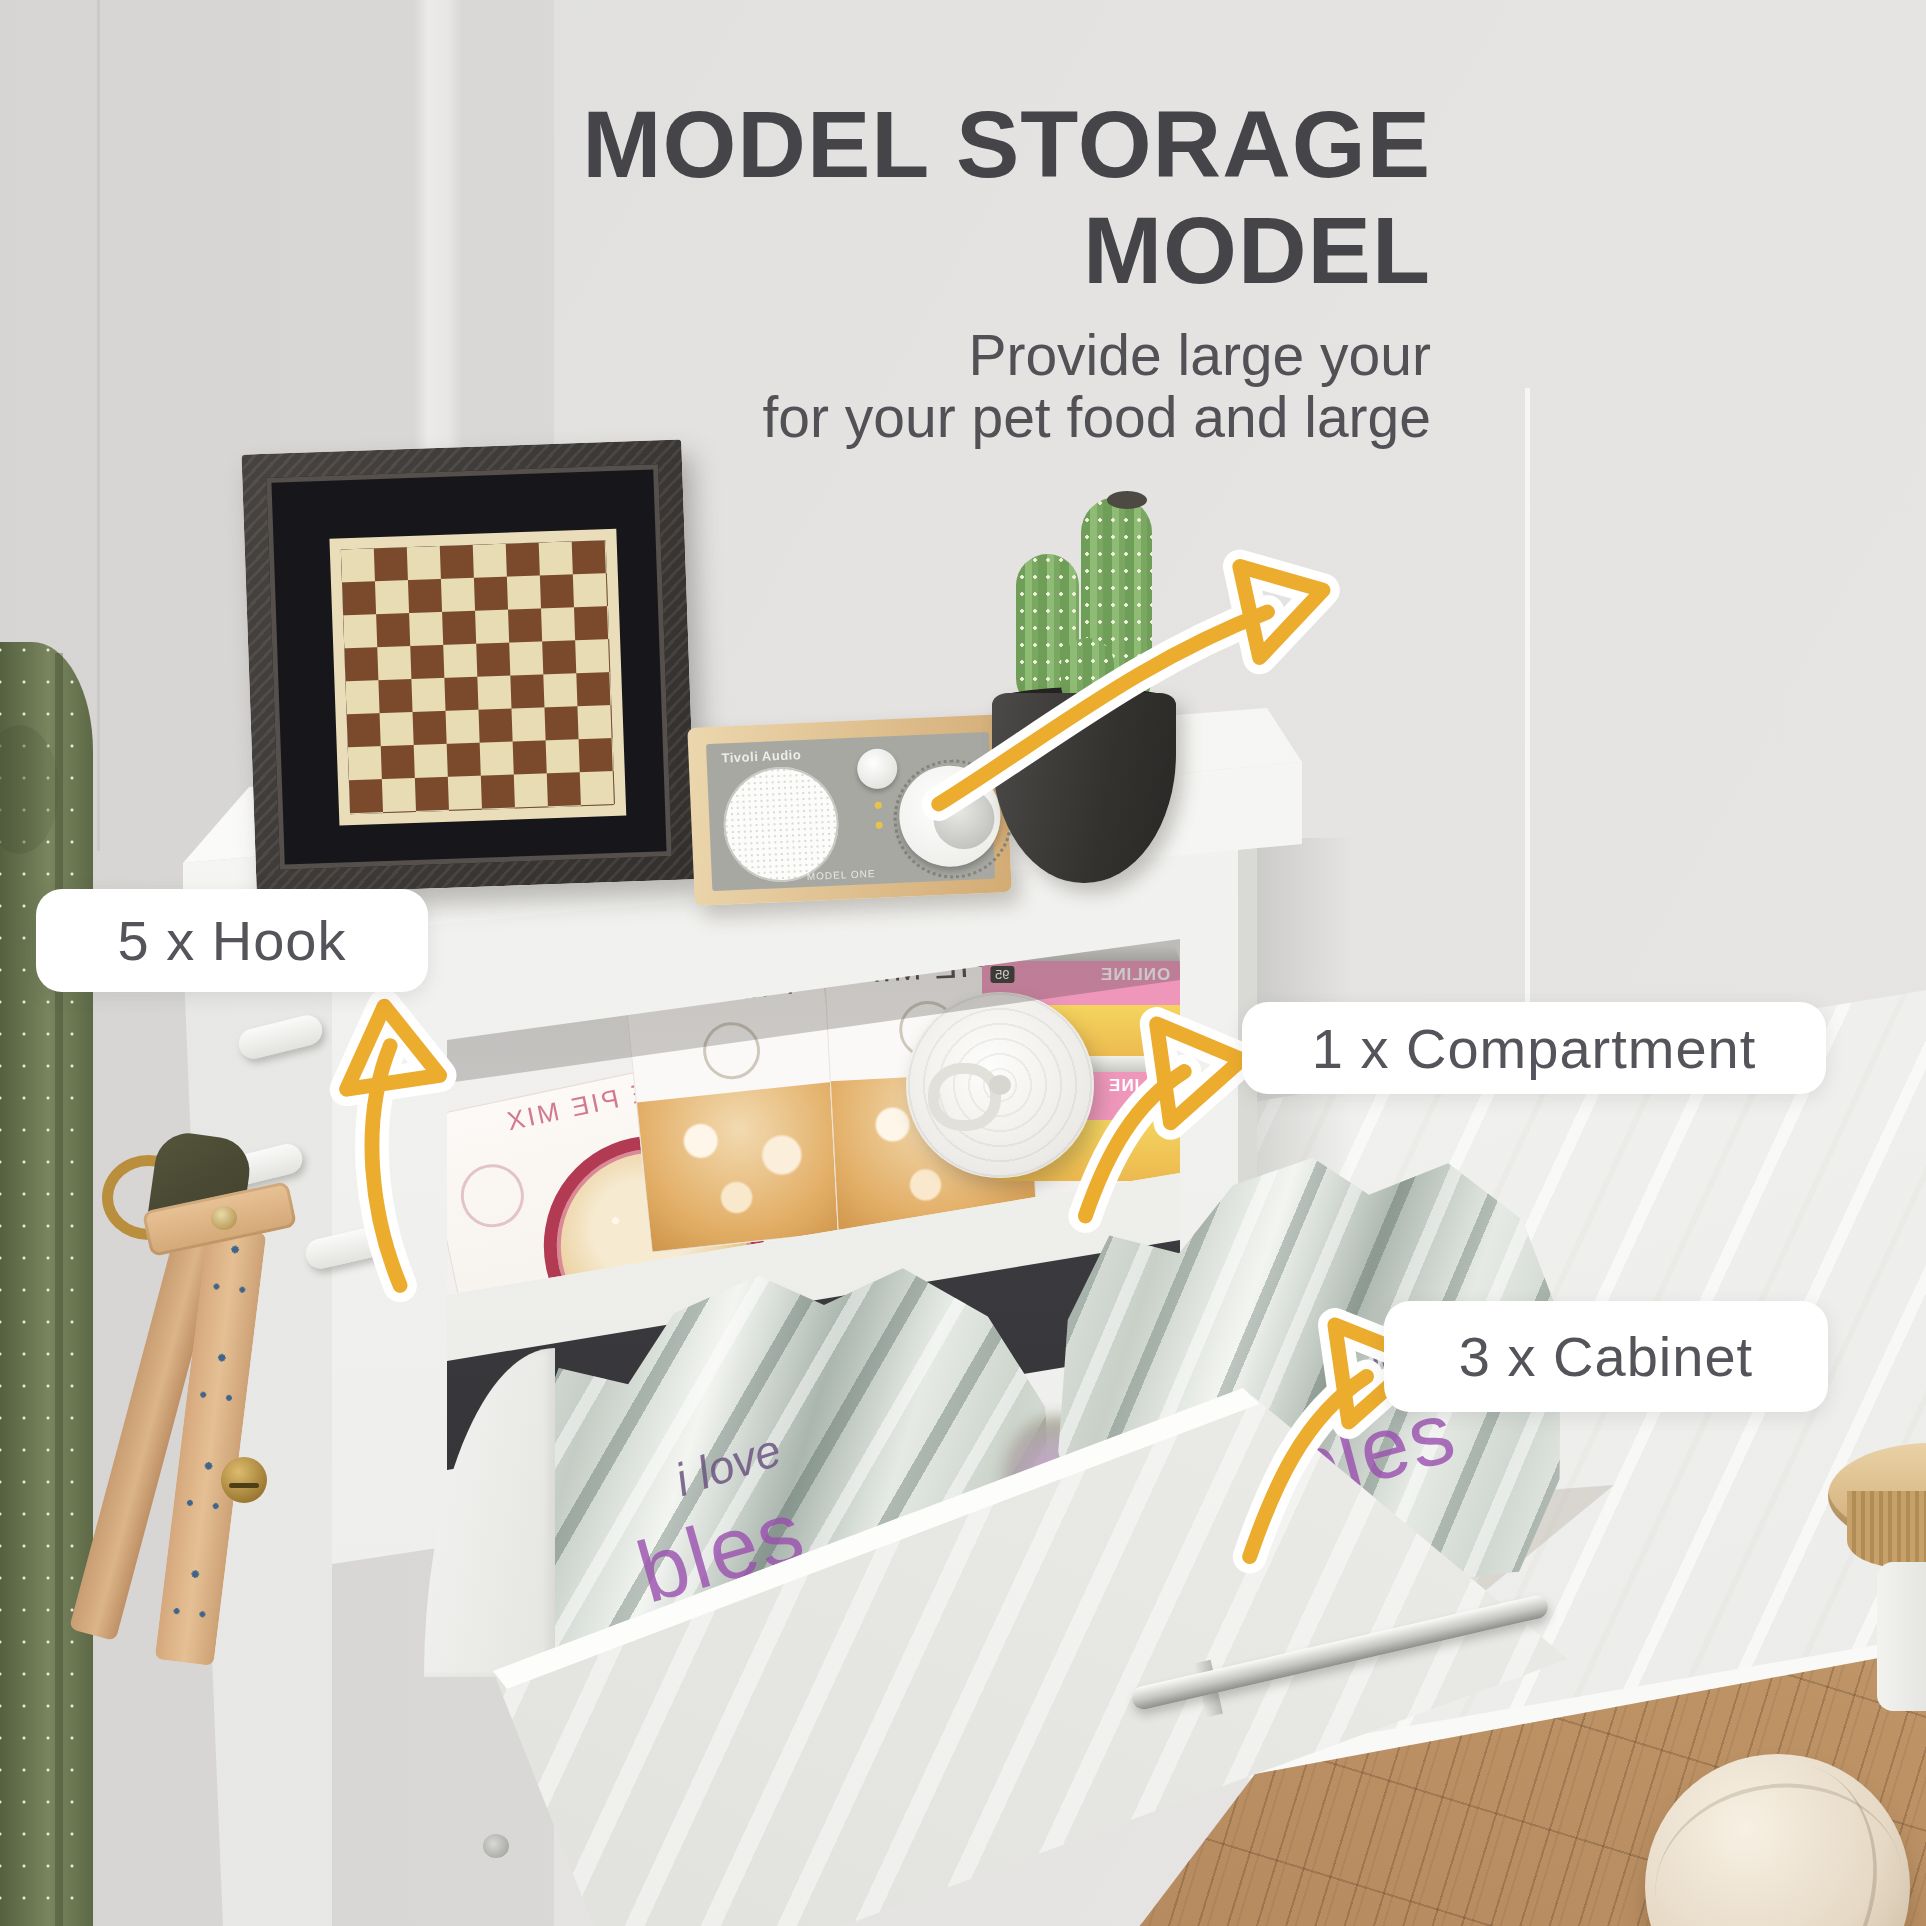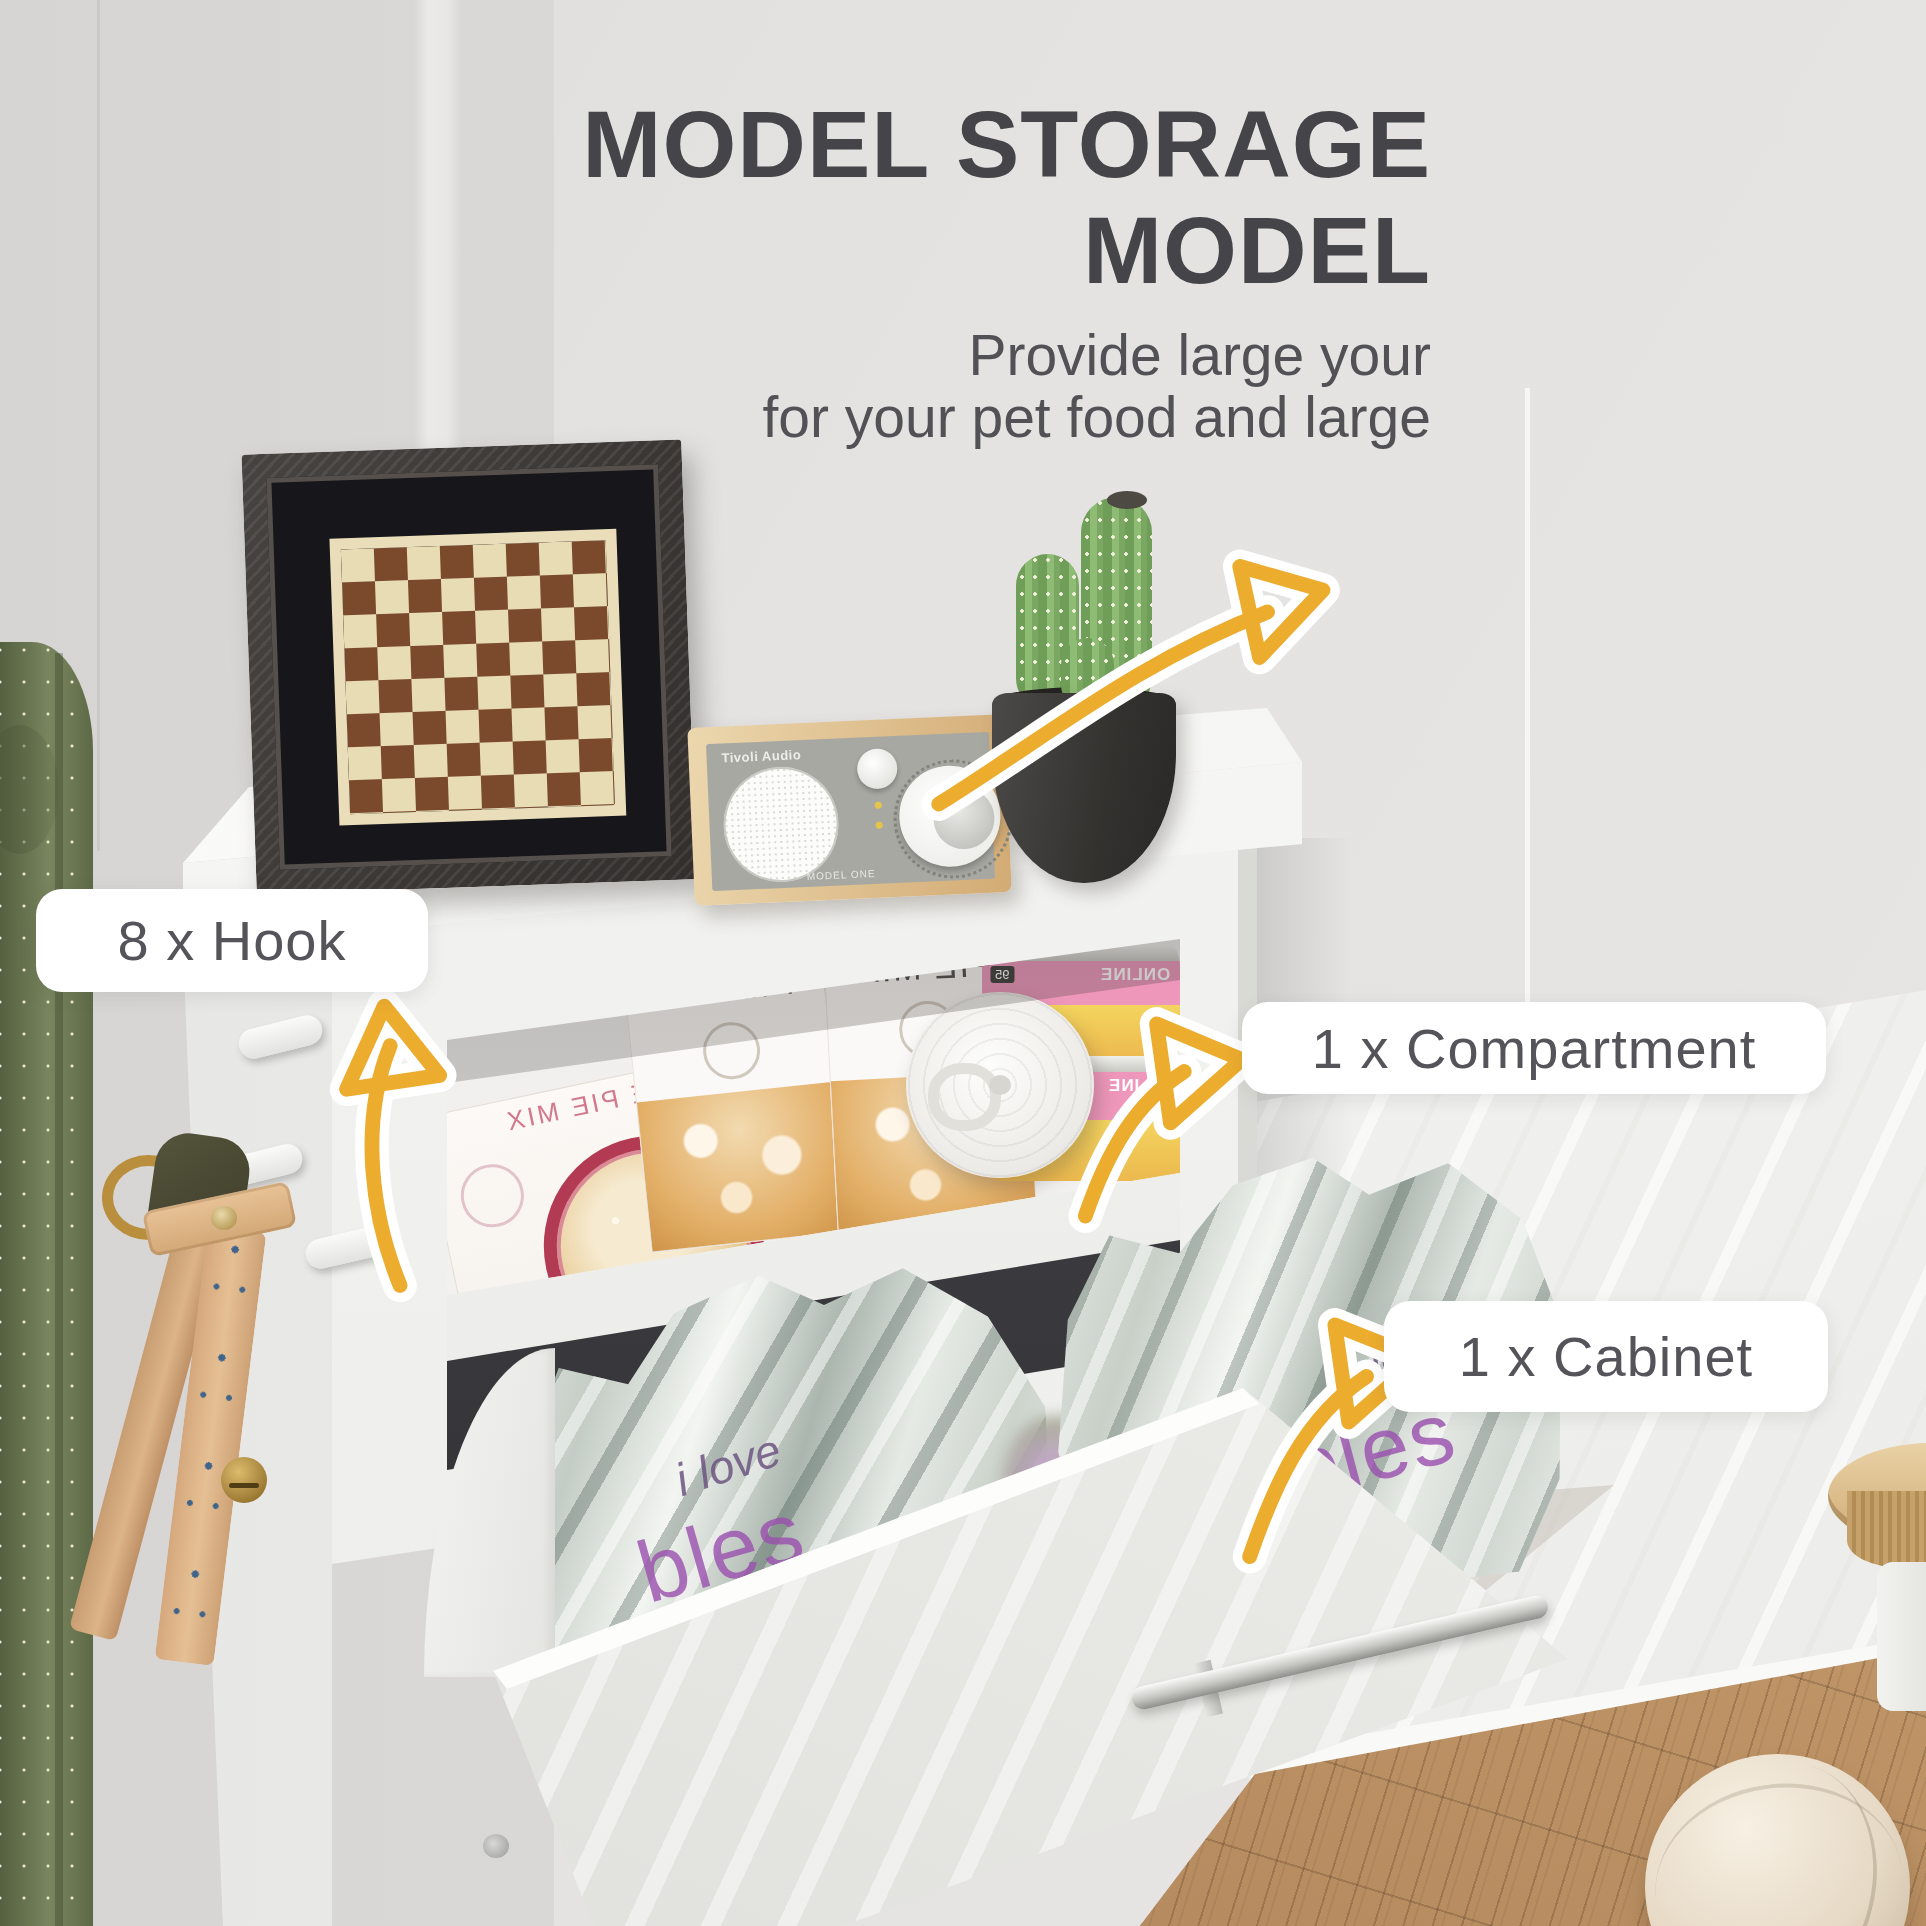--- a/index.html
+++ b/index.html
@@ -416,18 +416,18 @@
       <path class="ay" d="M1168,1034 L1254,1070 L1182,1134 Z"></path>
     </g>
     <g>
       <path class="aw" d="M1262,1572 C1286,1502 1316,1432 1380,1390"></path>
       <path class="aw" d="M1348,1338 L1434,1372 L1362,1436 Z"></path>
       <path class="ay" d="M1262,1572 C1286,1502 1316,1432 1380,1390"></path>
       <path class="ay" d="M1348,1338 L1434,1372 L1362,1436 Z"></path>
     </g>
   </svg>
 
-  <div class="pill pill-hook">8 x Hook</div>
+  <div class="pill pill-hook">5 x Hook</div>
   <div class="pill pill-compartment">1 x Compartment</div>
-  <div class="pill pill-cabinet">1 x Cabinet</div>
+  <div class="pill pill-cabinet">3 x Cabinet</div>
 
 </div>
 
 
 </body></html>

